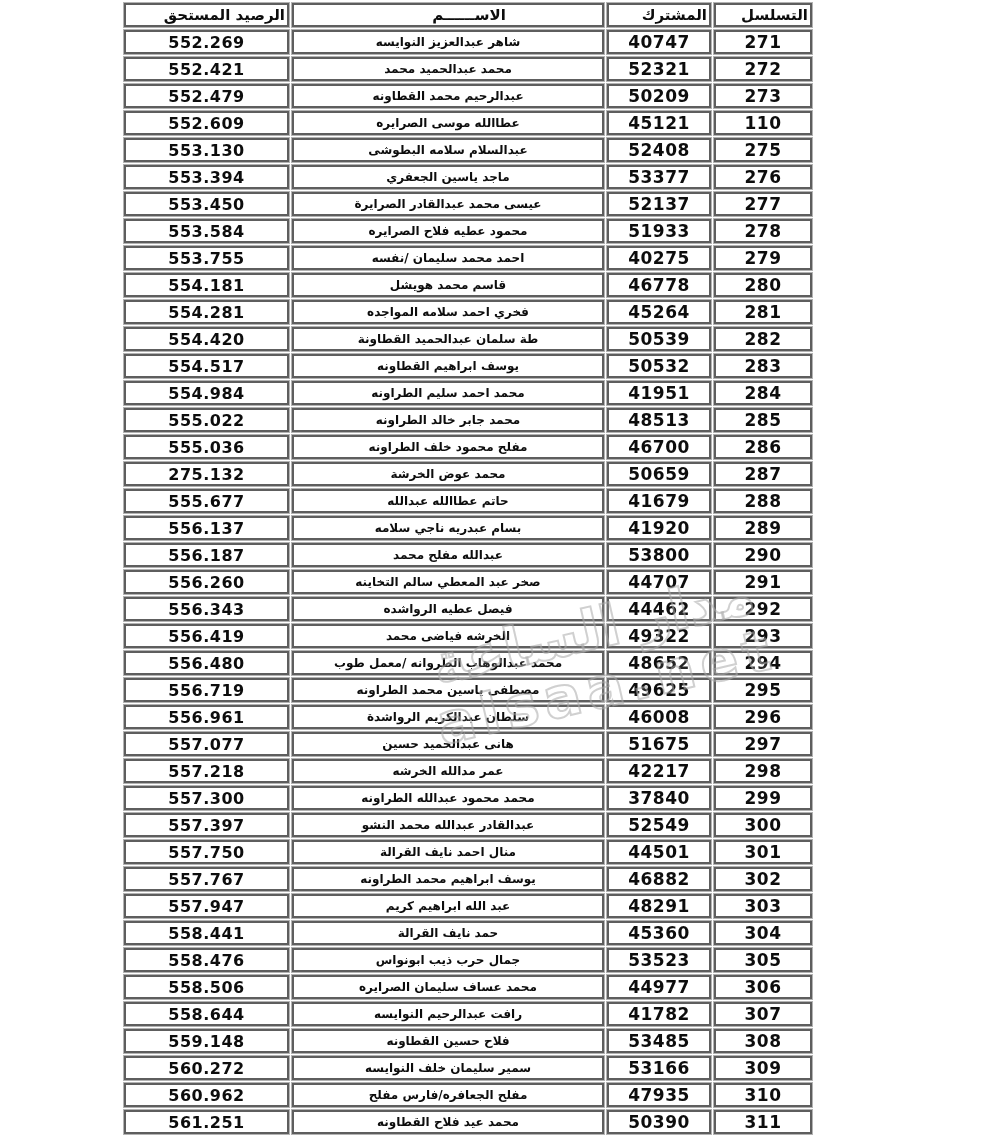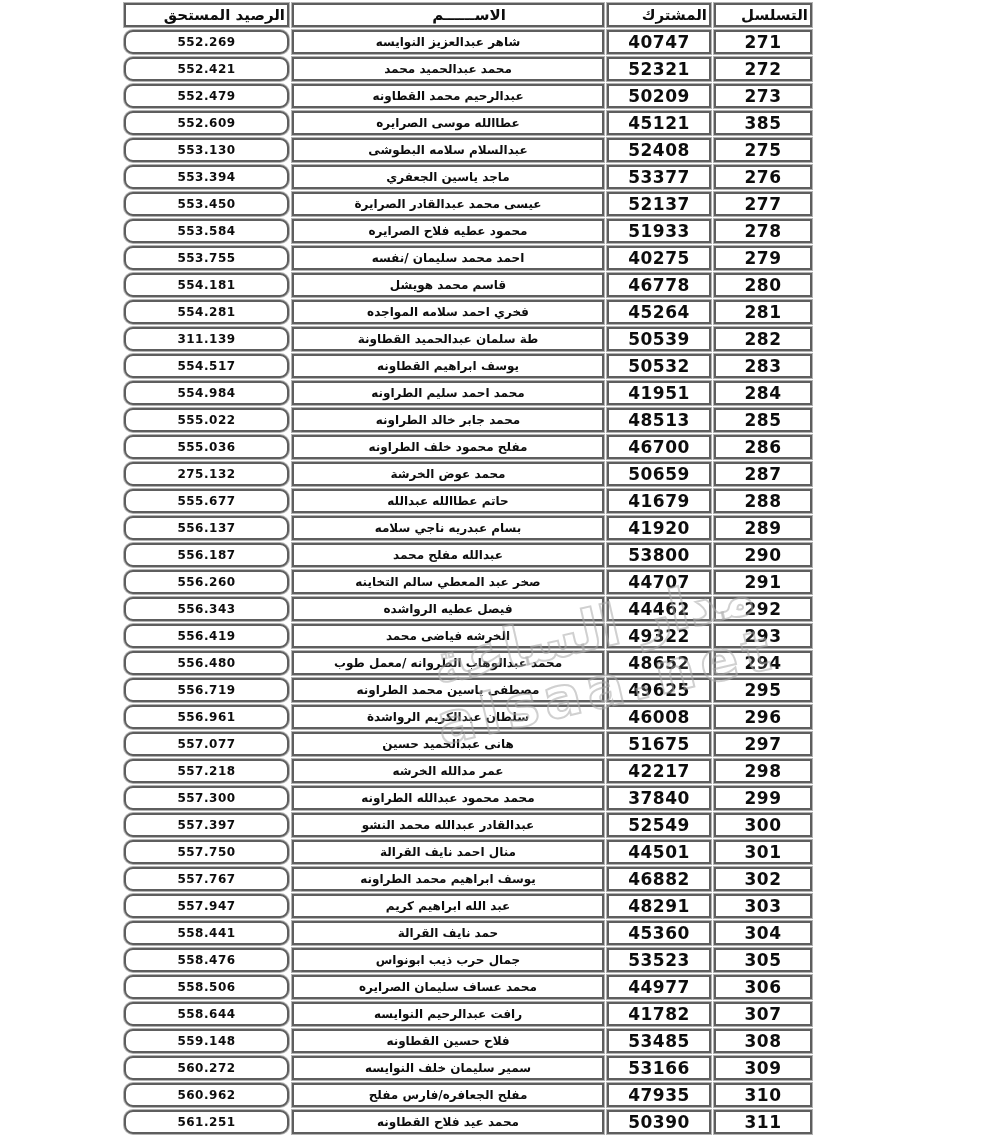--- a/index.html
+++ b/index.html
@@ -29,21 +29,21 @@
     padding:0 2px;
     text-align:center;
     vertical-align:middle;
     font-weight:bold;
     color:#0d0d0d;
     overflow:hidden;
     white-space:nowrap;
   }
   th{font-size:15px;padding-left:44px;}
   td.c-serial,td.c-subscriber{font-size:17px;letter-spacing:0.5px;}
-  td.c-balance{font-size:12px;letter-spacing:0.5px;border-radius:9px;}
+  td.c-balance{font-size:16px;letter-spacing:0.5px;}
   td.c-name{font-size:12px;}
   .watermark{
     position:absolute;
     left:350px;top:600px;
     width:500px;
     transform:rotate(-13deg);
     text-align:center;
     pointer-events:none;
     font-weight:bold;
     color:rgba(255,255,255,0.10);
@@ -86,21 +86,21 @@
           <td class="c-name">محمد عبدالحميد محمد</td>
           <td class="c-balance">552.421</td>
         </tr>
         <tr>
           <td class="c-serial">273</td>
           <td class="c-subscriber">50209</td>
           <td class="c-name">عبدالرحيم محمد القطاونه</td>
           <td class="c-balance">552.479</td>
         </tr>
         <tr>
-          <td class="c-serial">385</td>
+          <td class="c-serial">110</td>
           <td class="c-subscriber">45121</td>
           <td class="c-name">عطاالله موسى الصرايره</td>
           <td class="c-balance">552.609</td>
         </tr>
         <tr>
           <td class="c-serial">275</td>
           <td class="c-subscriber">52408</td>
           <td class="c-name">عبدالسلام سلامه البطوشى</td>
           <td class="c-balance">553.130</td>
         </tr>
@@ -137,21 +137,21 @@
         <tr>
           <td class="c-serial">281</td>
           <td class="c-subscriber">45264</td>
           <td class="c-name">فخري احمد سلامه المواجده</td>
           <td class="c-balance">554.281</td>
         </tr>
         <tr>
           <td class="c-serial">282</td>
           <td class="c-subscriber">50539</td>
           <td class="c-name">طة سلمان عبدالحميد القطاونة</td>
-          <td class="c-balance">311.139</td>
+          <td class="c-balance">554.420</td>
         </tr>
         <tr>
           <td class="c-serial">283</td>
           <td class="c-subscriber">50532</td>
           <td class="c-name">يوسف ابراهيم القطاونه</td>
           <td class="c-balance">554.517</td>
         </tr>
         <tr>
           <td class="c-serial">284</td>
           <td class="c-subscriber">41951</td>

